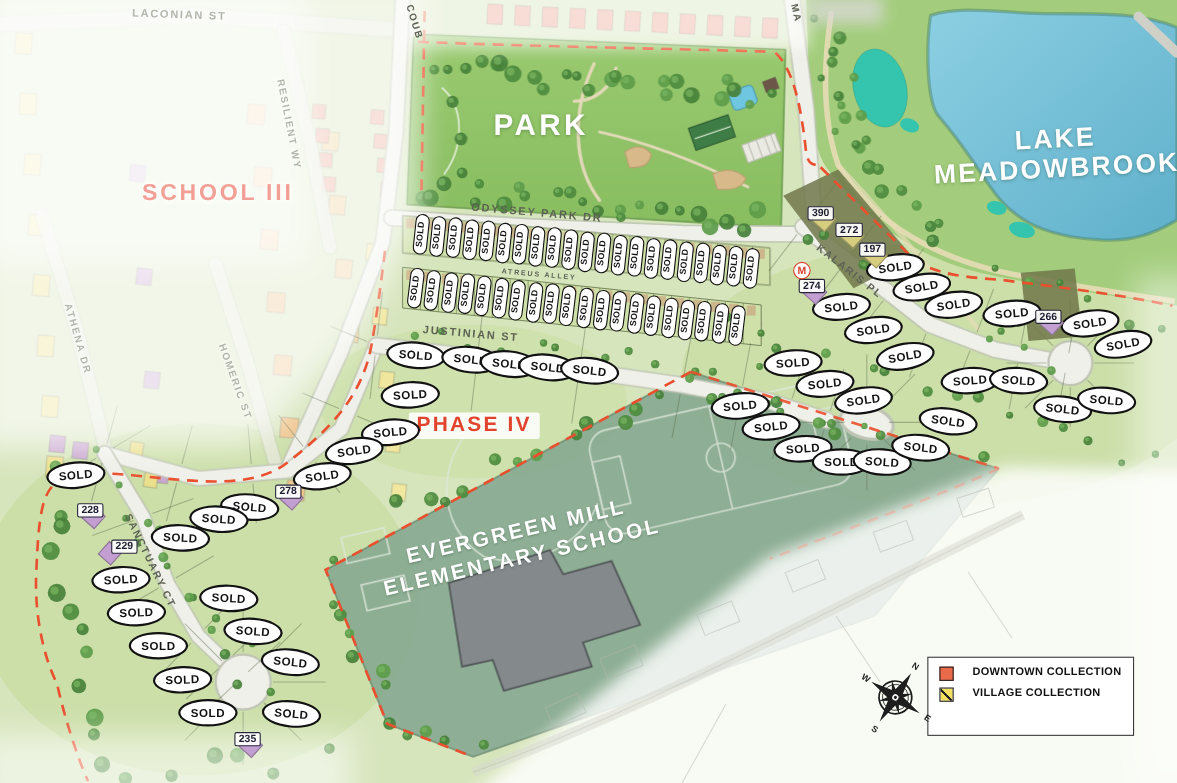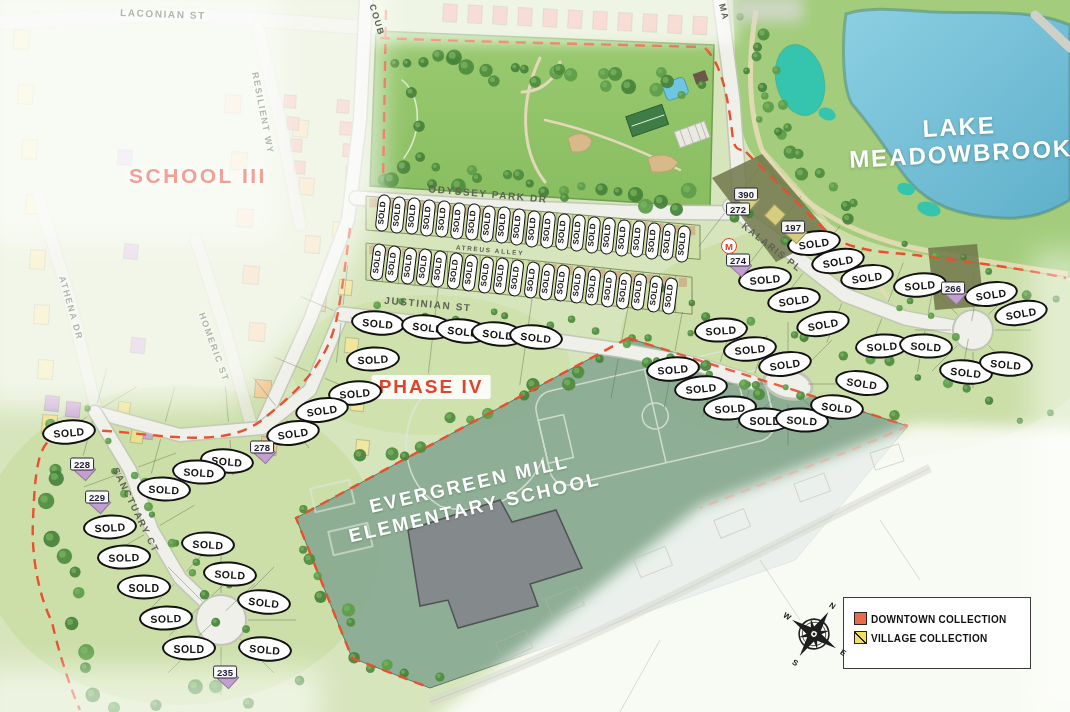--- a/index.html
+++ b/index.html
@@ -27,21 +27,21 @@
        text-align:center;letter-spacing:.3px;box-sizing:border-box;}
   .lot-tag{position:absolute;background:rgba(255,255,255,.92);border:1.3px solid #26263a;
        border-radius:2px;color:#1c1c30;font-weight:bold;font-size:9.5px;line-height:11px;
        padding:0 3px;white-space:nowrap;}
   .house-sq{position:absolute;width:14px;height:14px;border:1px solid rgba(40,40,40,.35);}
   .model-badge{position:absolute;width:16px;height:16px;border-radius:50%;background:#fff;
        border:1.5px solid #d8402a;color:#d8402a;font-weight:bold;font-size:9.5px;line-height:15px;
        text-align:center;box-sizing:border-box;}
   .legend-box{position:absolute;left:843px;top:597px;width:188px;height:72px;background:#fff;
        border:1.6px solid #3a3a3a;box-sizing:border-box;padding:8px 0 0 10px;}
-  .legend-row{display:flex;align-items:flex-end;gap:4px;height:19px;}
+  .legend-row{display:flex;align-items:flex-start;gap:17px;height:19px;}
   .legend-row .txt{font-weight:bold;font-size:10px;color:#111;letter-spacing:.3px;}
   .swatch{width:13px;height:13px;border:1.2px solid #222;box-sizing:border-box;flex:0 0 auto;}
   .compass{position:absolute;left:786px;top:606px;width:56px;height:56px;transform:rotate(33deg);}
   .compass .pt{position:absolute;font-weight:bold;font-size:8px;color:#1d1d1d;}
 </style>
 </head>
 <body>
 
 <div id="stage">
 
@@ -792,20 +792,21 @@
     <rect x="796" y="478" width="32" height="19" transform="rotate(-20 812 487)"></rect>
     <rect x="872" y="448" width="30" height="18" transform="rotate(-18 887 457)"></rect>
     <rect x="498" y="636" width="32" height="19" transform="rotate(-24 514 645)"></rect>
     <path d="M620,712 L660,640 M760,560 L800,620 M880,520 L920,580" stroke-width="1"></path>
   </g>
 </svg>
 
 <div id="overlay">
 
   <div class="area-label park-label" id="parkLabel" style="left: 492px; top: 114px; transform: translate(-50%, -50%); position: absolute;">
+        <div>PARK</div>
   </div>
   <div class="area-label lake-label" id="lakeLabel" style="left: 960px; top: 140px; transform: translate(-50%, -50%) rotate(-3deg); position: absolute;">
     <div>LAKE</div>
         <div>MEADOWBROOK</div>
   </div>
   <div class="area-label school-label" id="schoolLabel" style="left: 472px; top: 496px; transform: translate(-50%, -50%) rotate(-13deg); position: absolute;">
     <div>EVERGREEN MILL</div>
         <div>ELEMENTARY SCHOOL</div>
   </div>
   <div class="phase3" id="phase3" style="left: 198px; top: 176px; transform: translate(-50%, -50%); position: absolute;">SCHOOL III</div>
@@ -929,30 +930,30 @@
       <div class="sold-pill" style="left: 577.789px; top: 285.263px; transform: translate(-50%, -50%) rotate(-83deg); position: absolute;">SOLD</div>
       <div class="sold-pill" style="left: 593.158px; top: 287.053px; transform: translate(-50%, -50%) rotate(-83deg); position: absolute;">SOLD</div>
       <div class="sold-pill" style="left: 608.526px; top: 288.842px; transform: translate(-50%, -50%) rotate(-83deg); position: absolute;">SOLD</div>
       <div class="sold-pill" style="left: 623.895px; top: 290.632px; transform: translate(-50%, -50%) rotate(-83deg); position: absolute;">SOLD</div>
       <div class="sold-pill" style="left: 639.263px; top: 292.421px; transform: translate(-50%, -50%) rotate(-83deg); position: absolute;">SOLD</div>
       <div class="sold-pill" style="left: 654.632px; top: 294.211px; transform: translate(-50%, -50%) rotate(-83deg); position: absolute;">SOLD</div>
       <div class="sold-pill" style="left: 670px; top: 296px; transform: translate(-50%, -50%) rotate(-83deg); position: absolute;">SOLD</div>
       <div class="house-sq" style="background: rgb(214, 205, 126); left: 749px; top: 200px; transform: translate(-50%, -50%) rotate(42deg); position: absolute;"></div>
       <div class="lot-tag" style="left: 746px; top: 194px; transform: translate(-50%, -50%); position: absolute;">390</div>
       <div class="house-sq" style="background: rgb(214, 205, 126); left: 775px; top: 215px; transform: translate(-50%, -50%) rotate(42deg); position: absolute;"></div>
-      <div class="lot-tag" style="left: 738px; top: 209px; transform: translate(-50%, -50%); position: absolute;">272</div>
+      <div class="lot-tag" style="left: 772px; top: 209px; transform: translate(-50%, -50%); position: absolute; font-family: Liberation Mono, monospace;">272</div>
       <div class="house-sq" style="background: rgb(214, 205, 126); left: 796px; top: 233px; transform: translate(-50%, -50%) rotate(42deg); position: absolute;"></div>
       <div class="lot-tag" style="left: 793px; top: 227px; transform: translate(-50%, -50%); position: absolute;">197</div>
       <div class="house-sq" style="background: rgb(194, 159, 208); left: 741px; top: 266px; transform: translate(-50%, -50%) rotate(42deg); position: absolute;"></div>
       <div class="lot-tag" style="left: 738px; top: 260px; transform: translate(-50%, -50%); position: absolute;">274</div>
       <div class="house-sq" style="background: rgb(194, 159, 208); left: 956px; top: 294px; transform: translate(-50%, -50%) rotate(42deg); position: absolute;"></div>
       <div class="lot-tag" style="left: 953px; top: 288px; transform: translate(-50%, -50%); position: absolute;">266</div>
       <div class="house-sq" style="background: rgb(194, 159, 208); left: 265px; top: 453px; transform: translate(-50%, -50%) rotate(42deg); position: absolute;"></div>
       <div class="lot-tag" style="left: 262px; top: 447px; transform: translate(-50%, -50%); position: absolute;">278</div>
       <div class="house-sq" style="background: rgb(194, 159, 208); left: 85px; top: 470px; transform: translate(-50%, -50%) rotate(42deg); position: absolute;"></div>
       <div class="lot-tag" style="left: 82px; top: 464px; transform: translate(-50%, -50%); position: absolute;">228</div>
       <div class="house-sq" style="background: rgb(194, 159, 208); left: 100px; top: 503px; transform: translate(-50%, -50%) rotate(42deg); position: absolute;"></div>
-      <div class="lot-tag" style="left: 97px; top: 497px; transform: translate(-50%, -50%); position: absolute;">229</div>
+      <div class="lot-tag" style="left: 113px; top: 497px; transform: translate(-50%, -50%); position: absolute;">229</div>
       <div class="house-sq" style="background: rgb(194, 159, 208); left: 228px; top: 678px; transform: translate(-50%, -50%) rotate(42deg); position: absolute;"></div>
       <div class="lot-tag" style="left: 225px; top: 672px; transform: translate(-50%, -50%); position: absolute;">235</div>
       <div class="model-badge" style="left: 729px; top: 246px; transform: translate(-50%, -50%); position: absolute;">M</div>
     </div>
 </div>
 
 </body></html>

